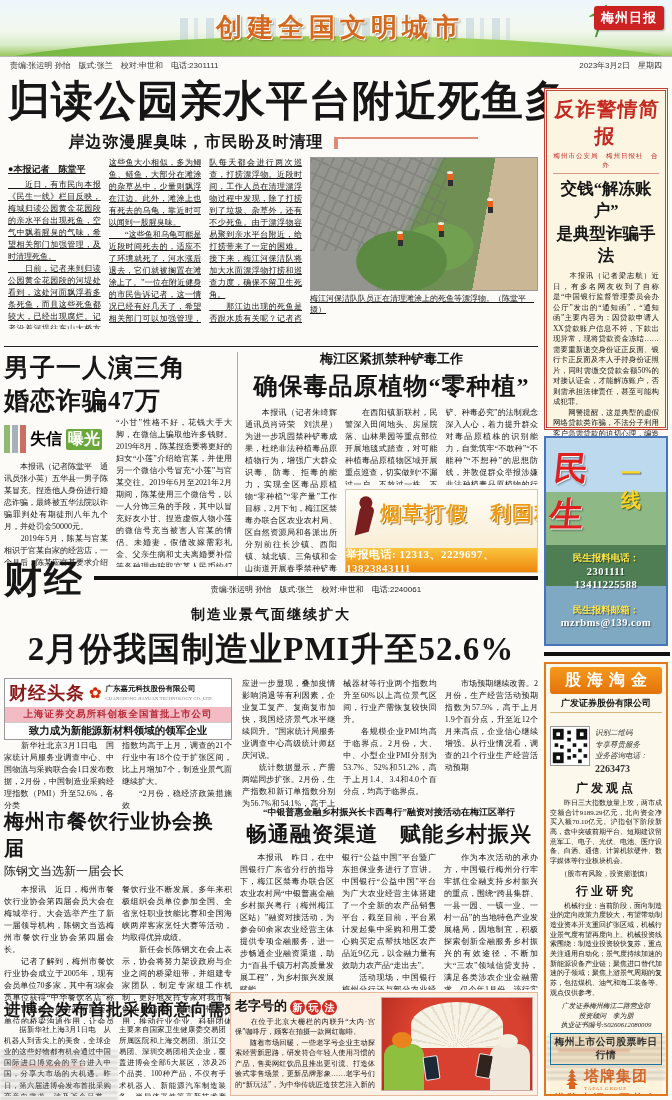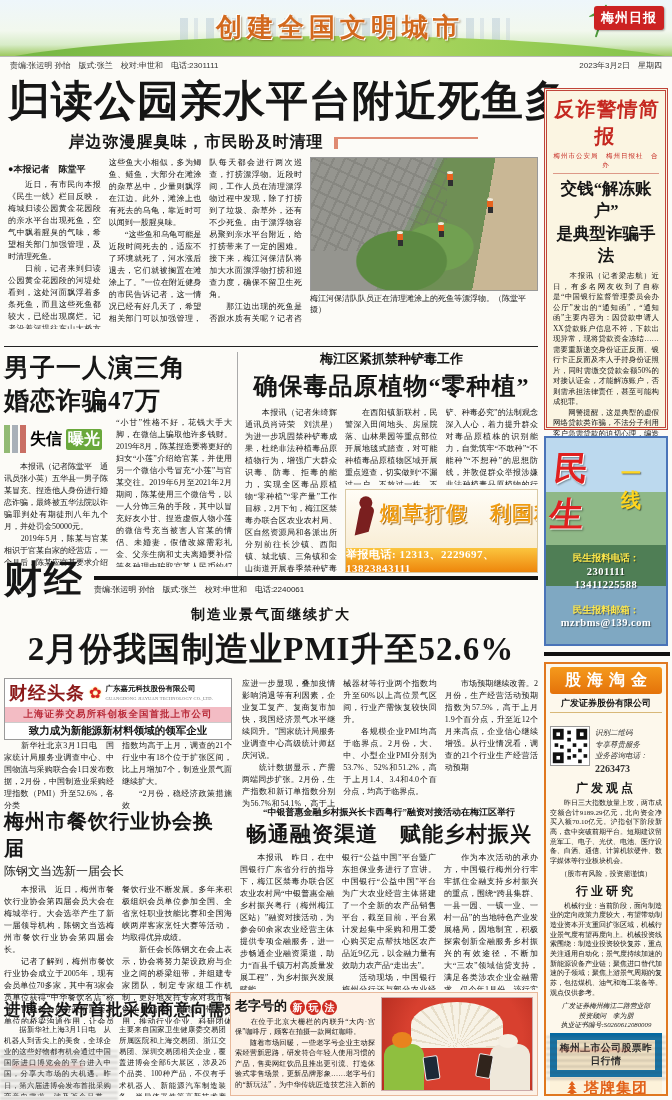--- a/index.html
+++ b/index.html
@@ -30,21 +30,21 @@
   #meta{left:0;top:57px;width:672px;height:18px;display:flex;justify-content:space-between;
     font-size:8px;color:#333;padding:3px 10px 0 10px;box-sizing:border-box;}
 
   
   #main{left:8px;top:78px;width:530px;height:266px;}
   .main-hl{font-size:42px;font-weight:900;letter-spacing:1px;text-align:center;line-height:1.1;white-space:nowrap;}
   .main-sub{display:flex;align-items:center;justify-content:center;gap:10px;margin-top:8px;}
   .main-sub .txt{font-size:16px;font-weight:700;letter-spacing:1px;}
   .bracket{width:140px;height:10px;border-left:4px solid #df8a72;border-top:2px solid #df8a72;}
   .byline{font-size:9px;font-weight:700;margin:6px 0 3px 0;}
-  #main .body{display:flex;gap:8px;margin-top:4px;height:168px;}
+  #main .body{display:flex;gap:8px;margin-top:4px;height:168px;text-decoration:underline;}
   #main .body .tc{width:95px;}
   .photo{width:226px;height:132px;position:relative;overflow:hidden;border:1px solid #999;
     background:
       linear-gradient(115deg,#95958f 0 44%,#82927a 44% 46%,transparent 46%),
       linear-gradient(100deg,#8f9089 0 40%,#6f8f55 40% 74%,#c9b795 74%);}
   .photo .wallTex{position:absolute;left:0;top:0;width:60%;height:70%;opacity:.35;
     background:repeating-linear-gradient(25deg,#6f6f6a 0 2px,transparent 2px 14px),repeating-linear-gradient(115deg,#6f6f6a 0 2px,transparent 2px 10px);}
   .photo .veg{position:absolute;left:18%;bottom:0;width:55%;height:55%;
     background:radial-gradient(60% 70% at 40% 60%,#5d8a43 0 60%,transparent 62%),radial-gradient(50% 60% at 70% 40%,#71a051 0 55%,transparent 57%);}
   .wk{position:absolute;width:6px;}
@@ -81,21 +81,21 @@
     background:linear-gradient(180deg,#fffdf6,#f6e7c8);}
   .tob-ad svg{position:absolute;left:4px;top:4px;}
   .tob-title{position:absolute;left:34px;top:10px;right:4px;text-align:center;font-weight:900;font-size:20px;
     letter-spacing:2px;color:#ef9c12;text-shadow:1px 1px 0 #fff,2px 2px 1px #9c5e00;white-space:nowrap;}
   .tob-bar{position:absolute;left:0;right:0;bottom:0;height:24px;background:linear-gradient(#fbc53e,#ee860c);
     color:#fff;font-weight:900;font-size:11px;display:flex;align-items:center;justify-content:center;letter-spacing:.5px;}
 
   
   #finhead{left:4px;top:560px;width:534px;height:44px;display:flex;align-items:flex-start;}
   .finlogo{font-size:38px;font-weight:900;letter-spacing:2px;line-height:1.05;}
-  .finright{flex:1;margin-left:10px;}
+  .finright{flex:1;margin-left:10px;text-align:center;}
   .finbar{height:4px;background:#111;margin-top:16px;}
   .fineds{font-size:8px;margin-top:4px;color:#222;}
 
   
   #pmi{left:4px;top:606px;width:534px;height:196px;}
   .pmi-kicker{text-align:center;font-size:14px;font-weight:700;letter-spacing:2px;}
   .pmi-hl{text-align:center;font-size:33px;font-weight:900;letter-spacing:1px;margin:3px 0 6px 0;white-space:nowrap;}
   #pmi .grid{display:flex;gap:10px;height:132px;}
   #pmi .lft{width:228px;display:flex;flex-direction:column;}
   .adbox{border:1px solid #9a9a9a;}
@@ -173,21 +173,21 @@
   .sk-head{background:linear-gradient(#f59a1c,#e4720a);border-radius:3px;color:#fff;font-weight:900;
     font-size:16px;text-align:center;letter-spacing:6px;padding:3px 0 3px 6px;}
   .sk-comp{font-size:9px;font-weight:700;text-align:center;margin:3px 0;border-bottom:1px solid #d8b878;padding-bottom:2px;}
   .qr-row{display:flex;gap:5px;align-items:center;}
   .qr-txt{font-size:7.5px;line-height:1.5;white-space:pre-line;color:#333;font-style:italic;}
   .qr-phone{font-size:10px;font-weight:700;font-style:normal;}
   .sk-sec{font-weight:900;font-size:12px;text-align:center;letter-spacing:3px;margin:4px 0 2px 0;}
   .sk-body{font-size:7px;line-height:1.38;text-align:justify;white-space:pre-line;}
   .sk-note{font-size:7px;text-align:center;margin:2px 0;}
   .sk-branch{font-size:6.8px;font-style:italic;text-align:center;line-height:1.4;margin-top:3px;white-space:pre-line;}
-  .sk-tbl-title{margin-top:3px;background:#f8e8c6;border:7px solid #0369a1;font-weight:900;font-size:9.8px;
+  .sk-tbl-title{margin-top:3px;background:#f8e8c6;border:1px solid #0369a1;font-weight:900;font-size:9.8px;
     text-align:center;padding:2px 0;letter-spacing:.5px;}
   .tapai{display:flex;align-items:center;gap:4px;justify-content:center;background:#fdf2da;padding:2px 0 0 0;}
   .tapai .nm{color:#e2621a;font-weight:900;font-size:15px;letter-spacing:1px;}
   .tapai .en{color:#e2621a;font-size:5px;display:block;letter-spacing:1px;}
   .tapai-slogan{color:#e2621a;font-weight:900;font-size:11px;text-align:center;letter-spacing:2px;background:#fdf2da;padding-bottom:2px;}
 
   
   .wm{position:absolute;opacity:.55;filter:blur(1.2px);pointer-events:none;
     background:repeating-linear-gradient(0deg,rgba(110,110,110,.45) 0 3px,rgba(205,205,205,.2) 3px 6px);}
   .wm::after{content:"";position:absolute;left:10%;top:30%;width:60%;height:3px;background:rgba(190,60,50,.5);}

